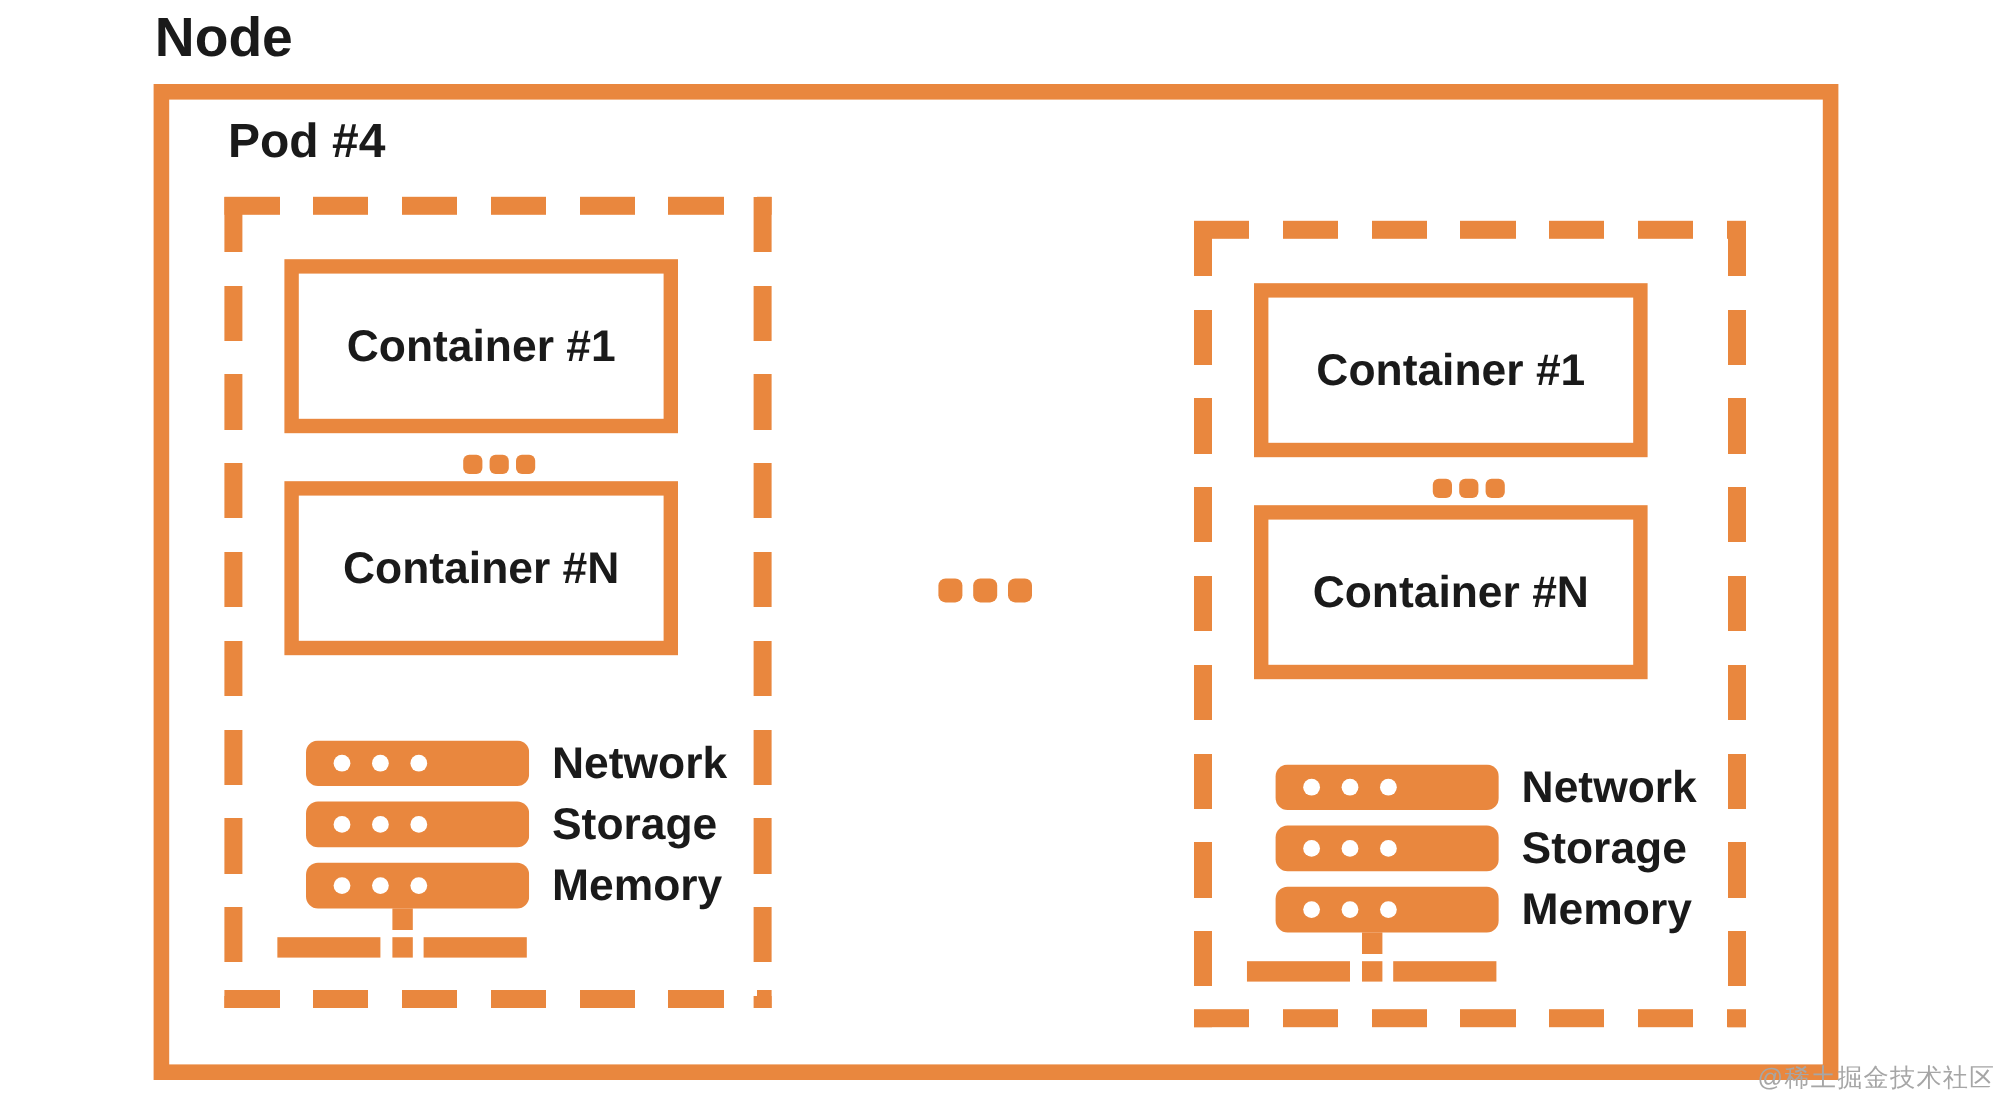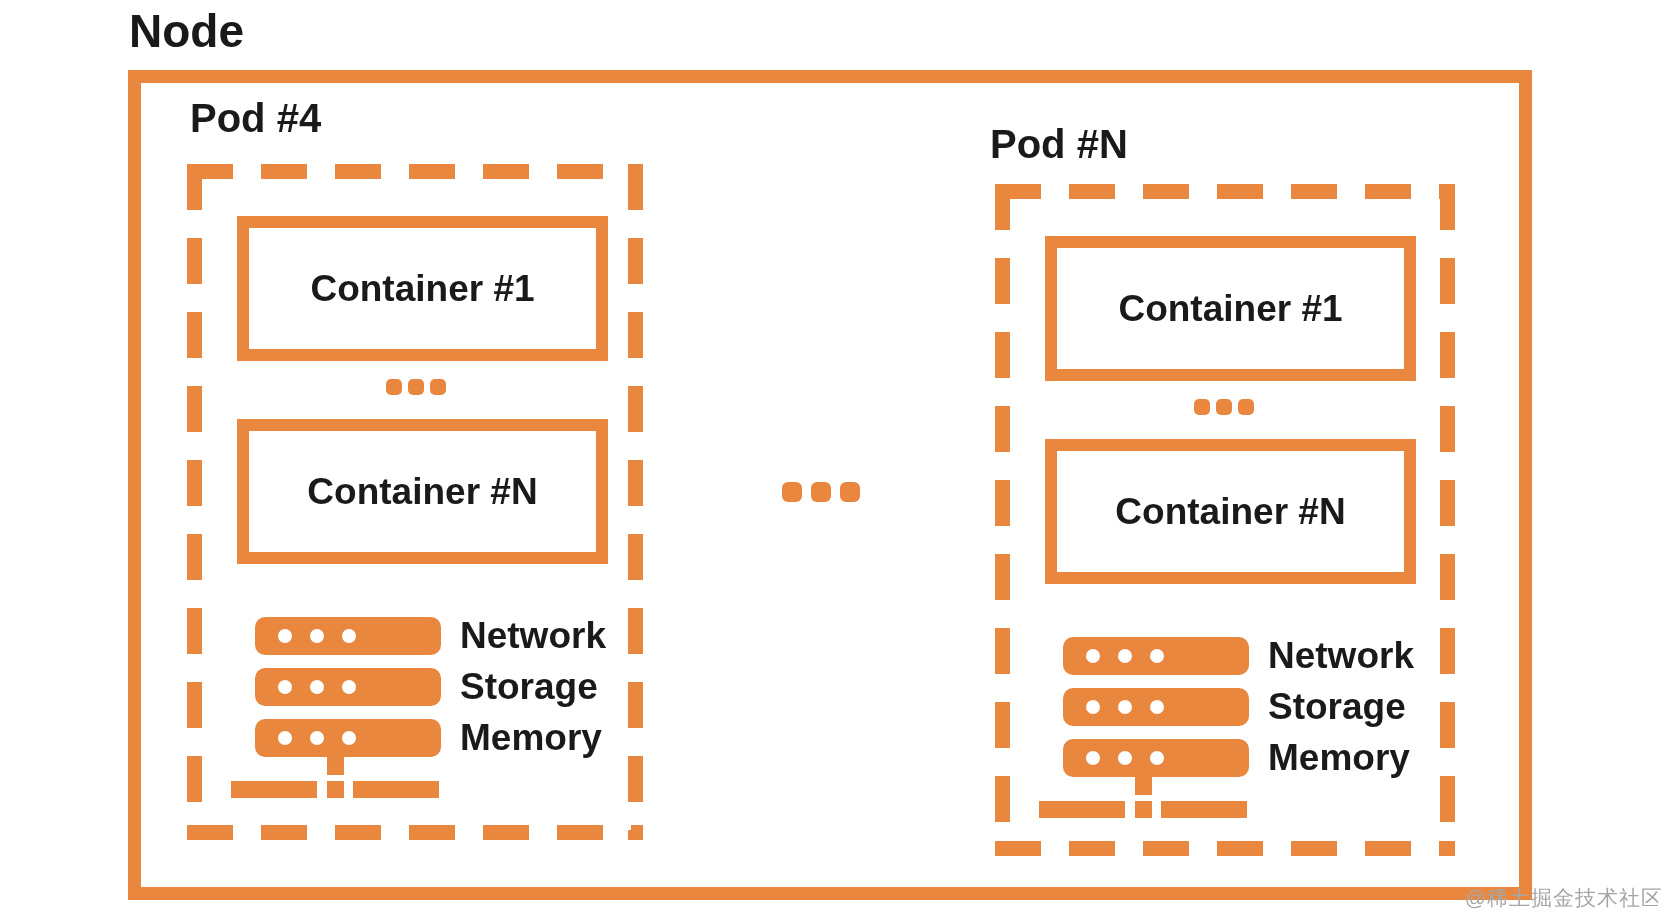--- a/index.html
+++ b/index.html
@@ -64,29 +64,29 @@
   }
   .dash-top { top: 0; }
   .dash-bottom { bottom: 0; }
   .dash-left { left: 0; }
   .dash-right { right: 0; }
 
   
   .container-box {
     position: absolute;
     left: 50px;
-    width: 371px; height: 145px;
+    width: 328px; height: 145px;
     border: 12px solid var(--orange);
     background: var(--background);
     display: flex;
     align-items: center;
     justify-content: center;
   }
   .container-1 { top: 52px; }
-  .container-n { top: 255px; }
+  .container-n { top: 237px; }
   .container-label {
     font-size: 37px;
     font-weight: 700;
     color: var(--ink);
     white-space: nowrap;
   }
 
   
   .ellipsis { display: flex; position: absolute; }
   .ellipsis i { display: block; background: var(--orange); }
@@ -180,21 +180,20 @@
       </div>
     </div>
   </div>
 
   <div class="ellipsis mid-ellipsis">
       <i></i>
       <i></i>
       <i></i>
     </div>
 
-  <div class="pod-label" id="podn-label">Pod #N</div>
   <div class="pod-box" id="podn-box">
     <span class="dash dash-h dash-top"></span>
     <span class="dash dash-h dash-bottom"></span>
     <span class="dash dash-v dash-left"></span>
     <span class="dash dash-v dash-right"></span>
 
     <div class="container-box container-1">
       <span class="container-label">Container #1</span>
     </div>
 

